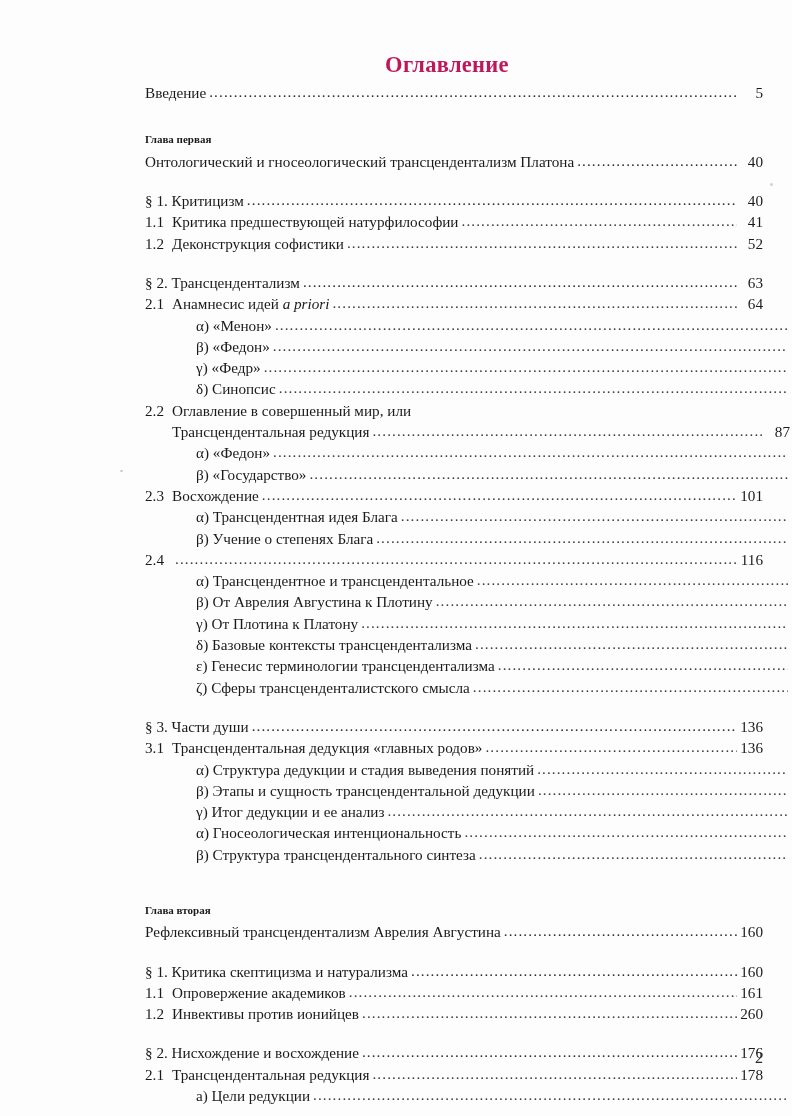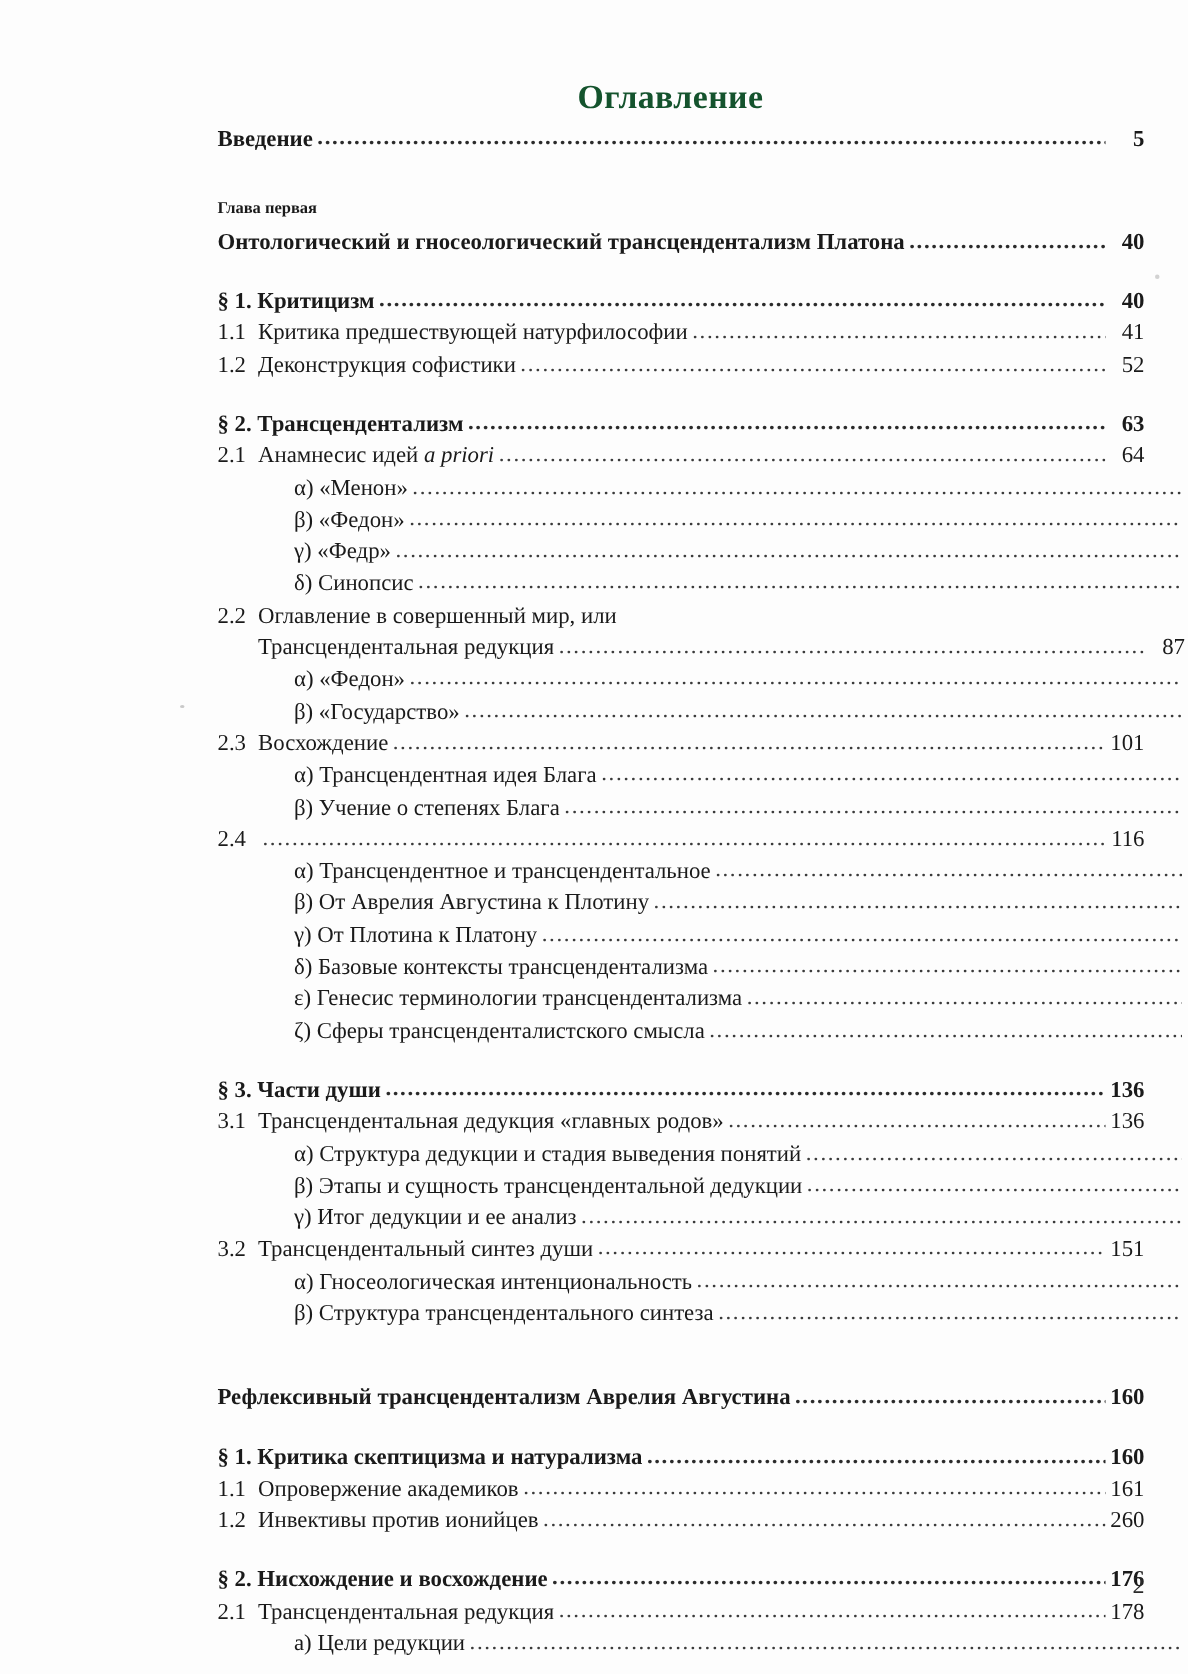--- a/index.html
+++ b/index.html
@@ -28,21 +28,21 @@
   }
 
   .toc-title {
     text-align: center;
     font-size: 22.5px;
     font-weight: bold;
     letter-spacing: 0.3px;
     margin: 0 0 5px 0;
     padding-right: 14px;
     line-height: 1.12;
-    color: #14532d;
+    color: #be185d;
   }
 
   
   .entry {
     display: flex;
     align-items: baseline;
     width: 100%;
     font-size: 15.2px;
     line-height: 21.3px;
     white-space: nowrap;
@@ -77,21 +77,21 @@
     min-width: 24px;
     font-size: 15.2px;
   }
 
   
   .lvl0 { padding-left: 0px; }
   .lvl1 { padding-left: 0px; align-items: flex-end; }
   .lvl2 { padding-left: 51px; }
   .cont { padding-left: 27px; }
 
-  .bold { font-weight: bold; }
+  .bold { font-weight: normal; }
   .bold .leader { color: #2a2a2a; }
   .ital { font-style: italic; }
 
   
   .plainline {
     font-size: 11px;
     line-height: 21.3px;
     white-space: nowrap;
   }
   .plainline.bold { font-weight: bold; }
@@ -299,40 +299,35 @@
     <div class="entry lvl2">
       <span class="label">β) Этапы и сущность трансцендентальной дедукции</span>
       <span class="leader"></span>
       <span class="pg">143</span>
     </div>
     <div class="entry lvl2">
       <span class="label">γ) Итог дедукции и ее анализ</span>
       <span class="leader"></span>
       <span class="pg">146</span>
     </div>
-    <div class="entry lvl1">
-      <span class="num">3.2</span>
-      <span class="label">Трансцендентальный синтез души</span>
-      <span class="leader"></span>
-      <span class="pg">151</span>
-    </div>
     <div class="entry lvl2">
       <span class="label">α) Гносеологическая интенциональность</span>
       <span class="leader"></span>
       <span class="pg">151</span>
     </div>
     <div class="entry lvl2">
       <span class="label">β) Структура трансцендентального синтеза</span>
       <span class="leader"></span>
       <span class="pg">155</span>
     </div>
 
     <div class="gap-lg"></div>
     <div class="gap-sm"></div>
 
+    <div class="plainline bold">Глава вторая</div>
     <div class="entry bold lvl0">
       <span class="label">Рефлексивный трансцендентализм Аврелия Августина</span>
       <span class="leader"></span>
       <span class="pg">160</span>
     </div>
 
     <div class="gap-md"></div>
 
     <div class="entry bold lvl0">
       <span class="label">§ 1. Критика скептицизма и натурализма</span>

